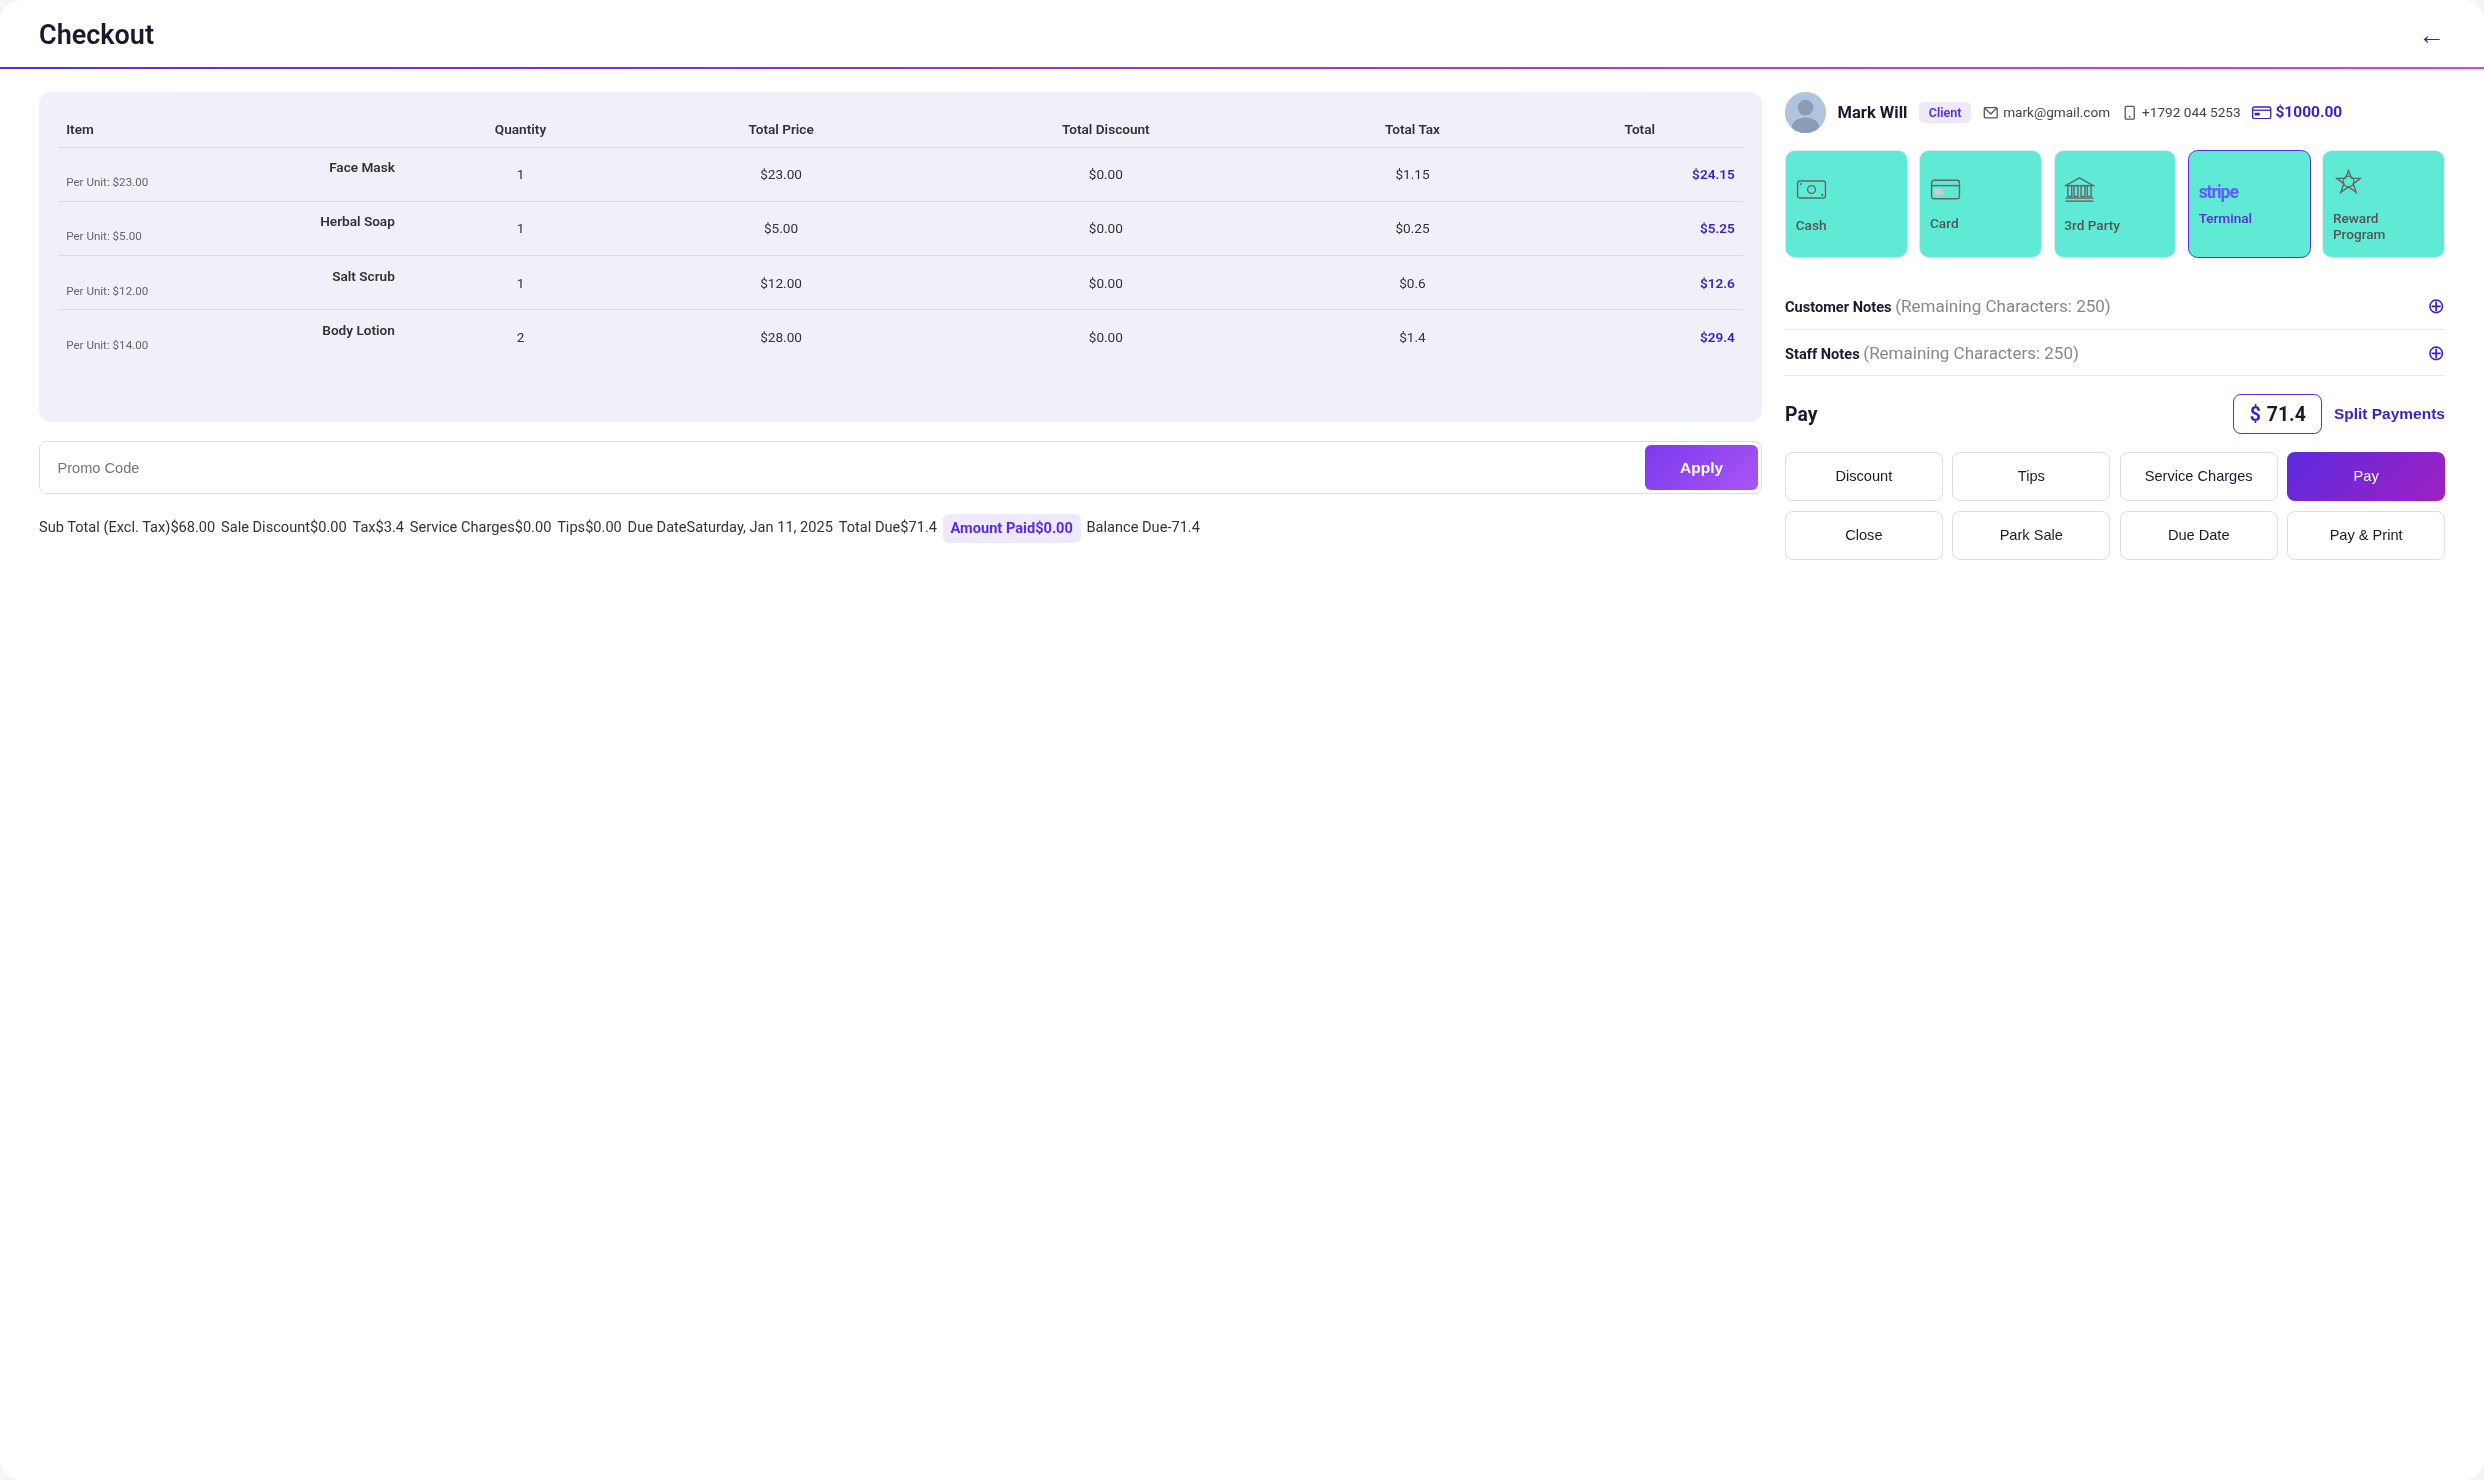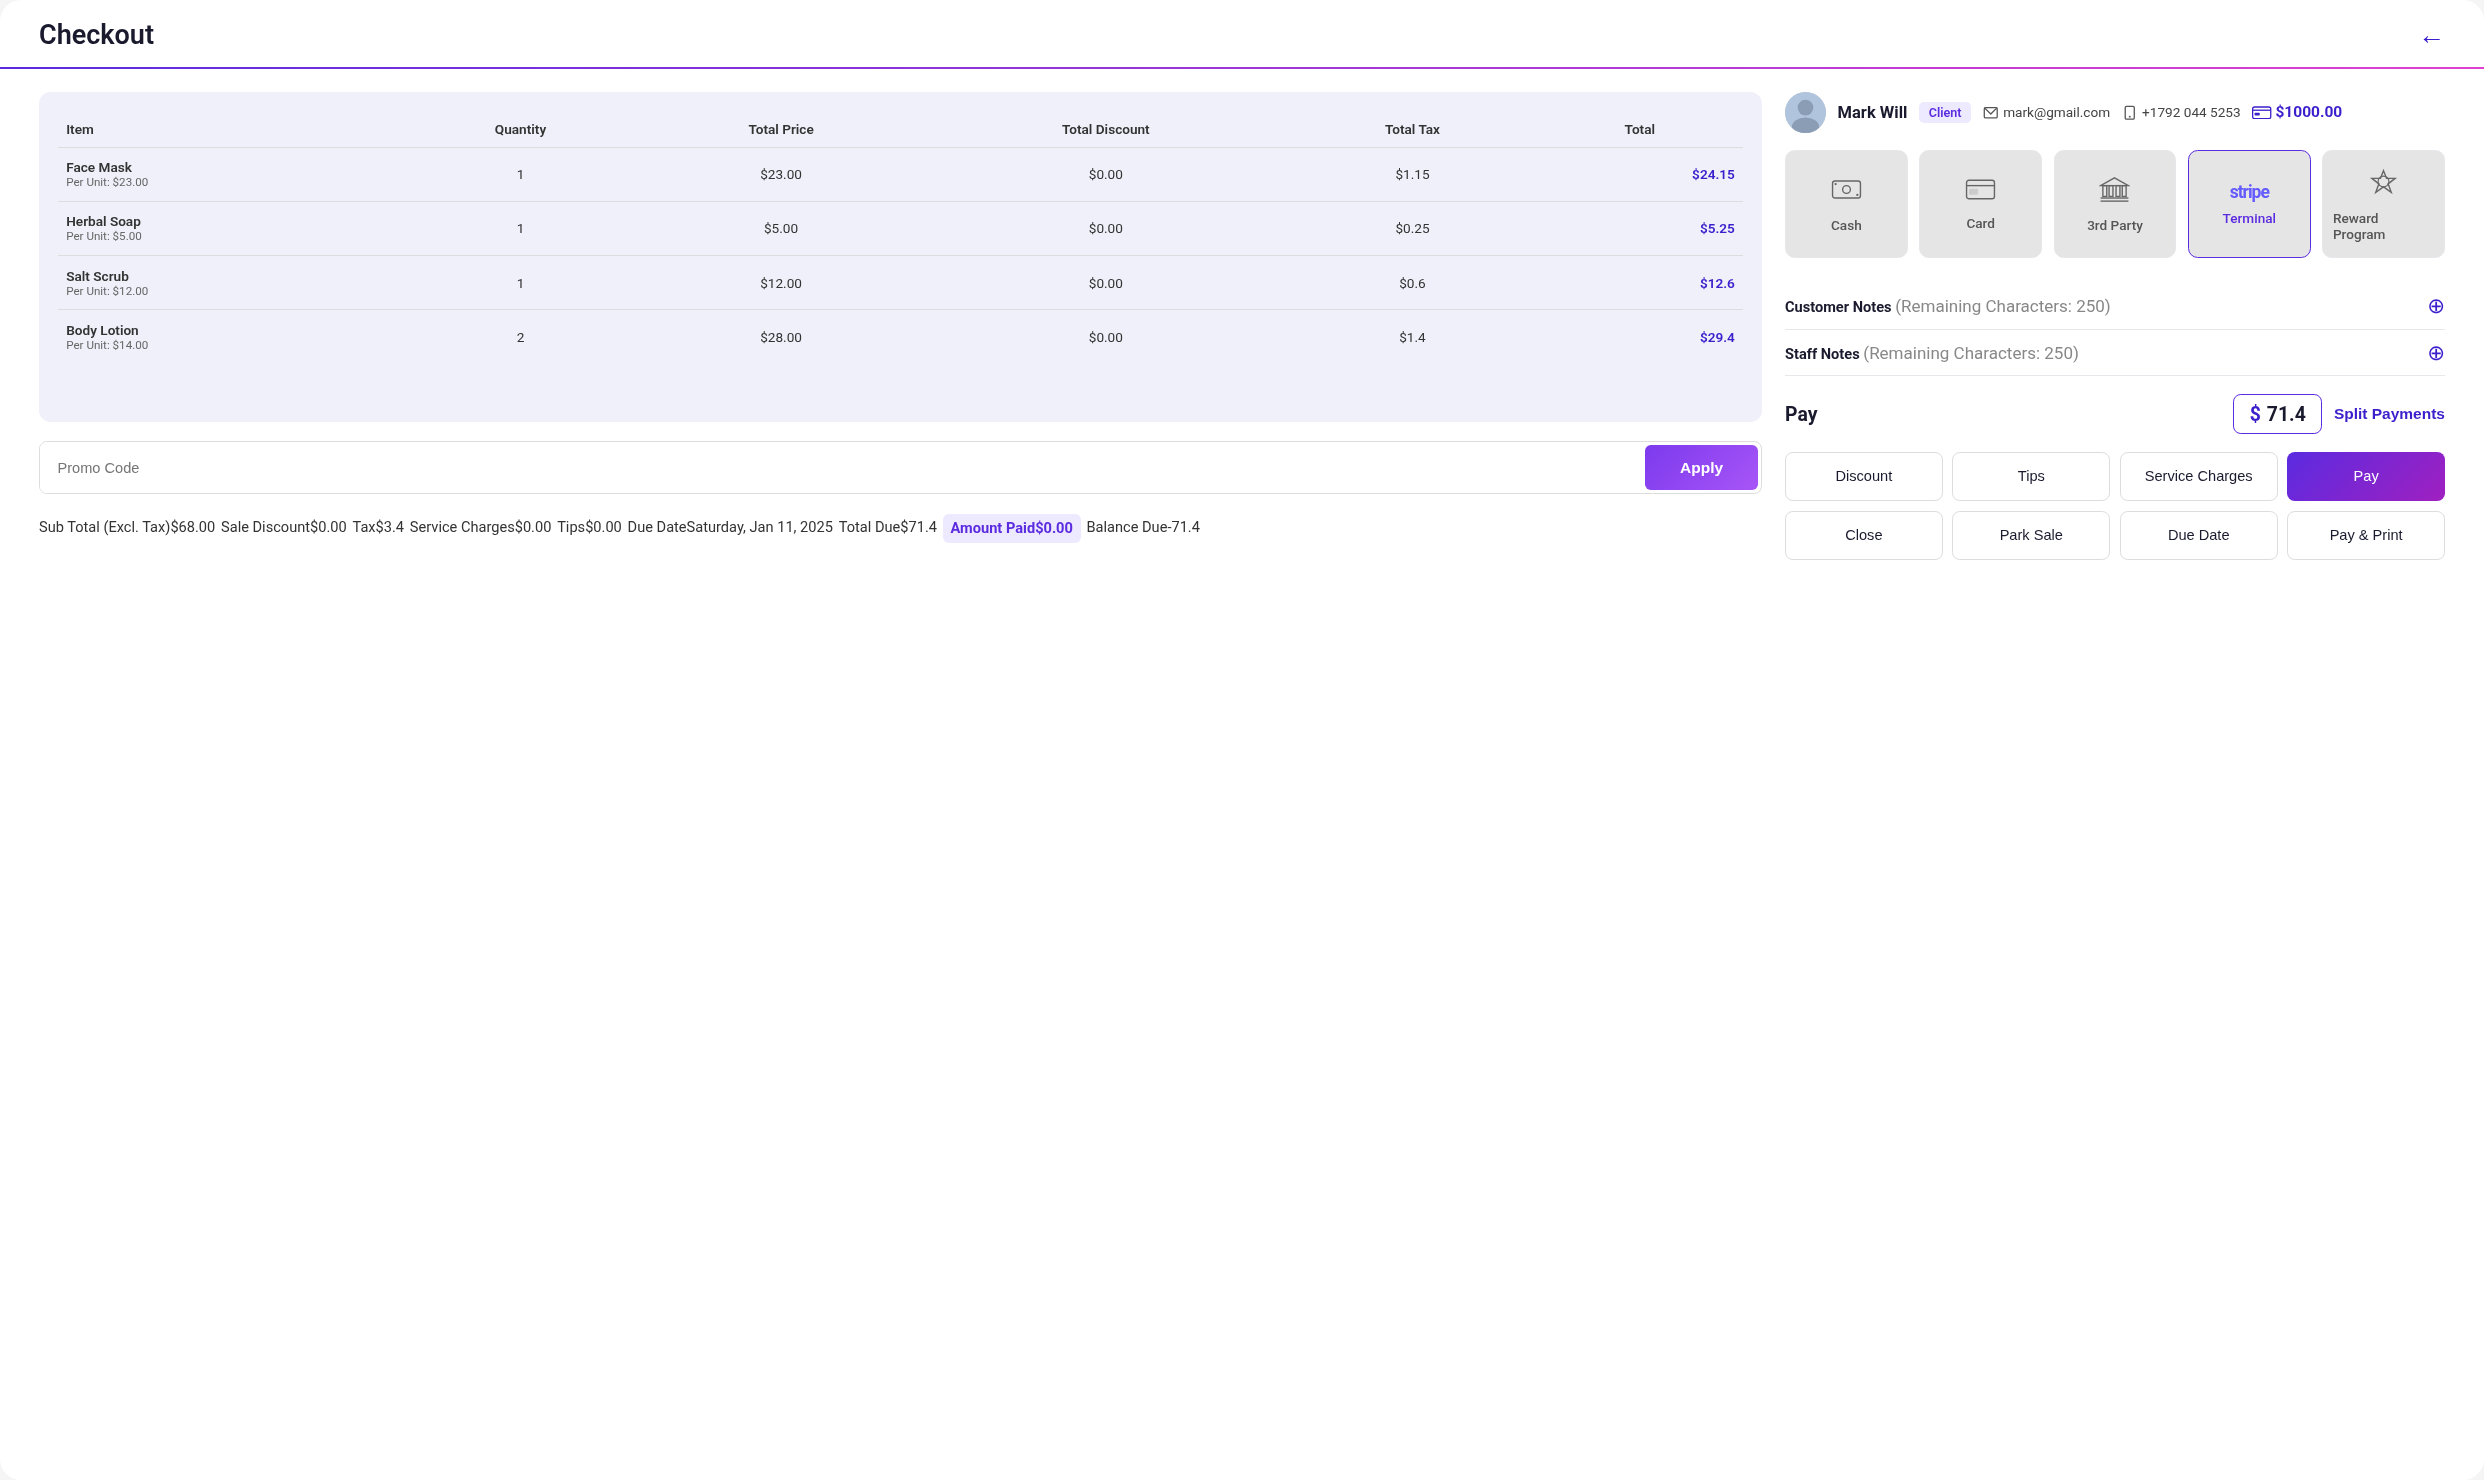--- a/index.html
+++ b/index.html
@@ -75,21 +75,21 @@
       border-top: 1px solid #ddd;
     }
     tbody tr td:not(:first-child) {
       text-align: center;
     }
     tbody tr td:last-child {
       text-align: right;
       color: #3b1fcc;
       font-weight: 600;
     }
-    .item-name { font-weight: 600; }
+    .item-name { font-weight: 600; text-align: right; }
     .item-unit { font-size: 11.6px; color: #666; }
     .promo-row {
       display: flex;
       gap: 0;
       border: 1.5px solid #ddd;
       border-radius: 7.8px;
       overflow: hidden;
       background: #fff;
     }
     .promo-input {
@@ -187,31 +187,30 @@
     }
     .payment-methods {
       display: flex;
       gap: 11.6px;
       flex-wrap: nowrap;
     }
     .payment-method-card {
       flex: 1;
       display: flex;
       flex-direction: column;
-      align-items: center;
       justify-content: center;
       gap: 7.8px;
       padding: 15.5px 9.7px;
       border: 1.9px solid #e5e7eb;
       border-radius: 9.7px;
       cursor: pointer;
       font-size: 13.6px;
       font-weight: 500;
       color: #555;
-      background: #e5e5e5;
+      background: #5eead4;
       min-height: 87px;
     }
     .payment-method-card.active {
       border-color: #5b2be0;
       color: #5b2be0;
     }
     .payment-method-card .pm-icon {
       font-size: 25px;
       color: #666;
     }

